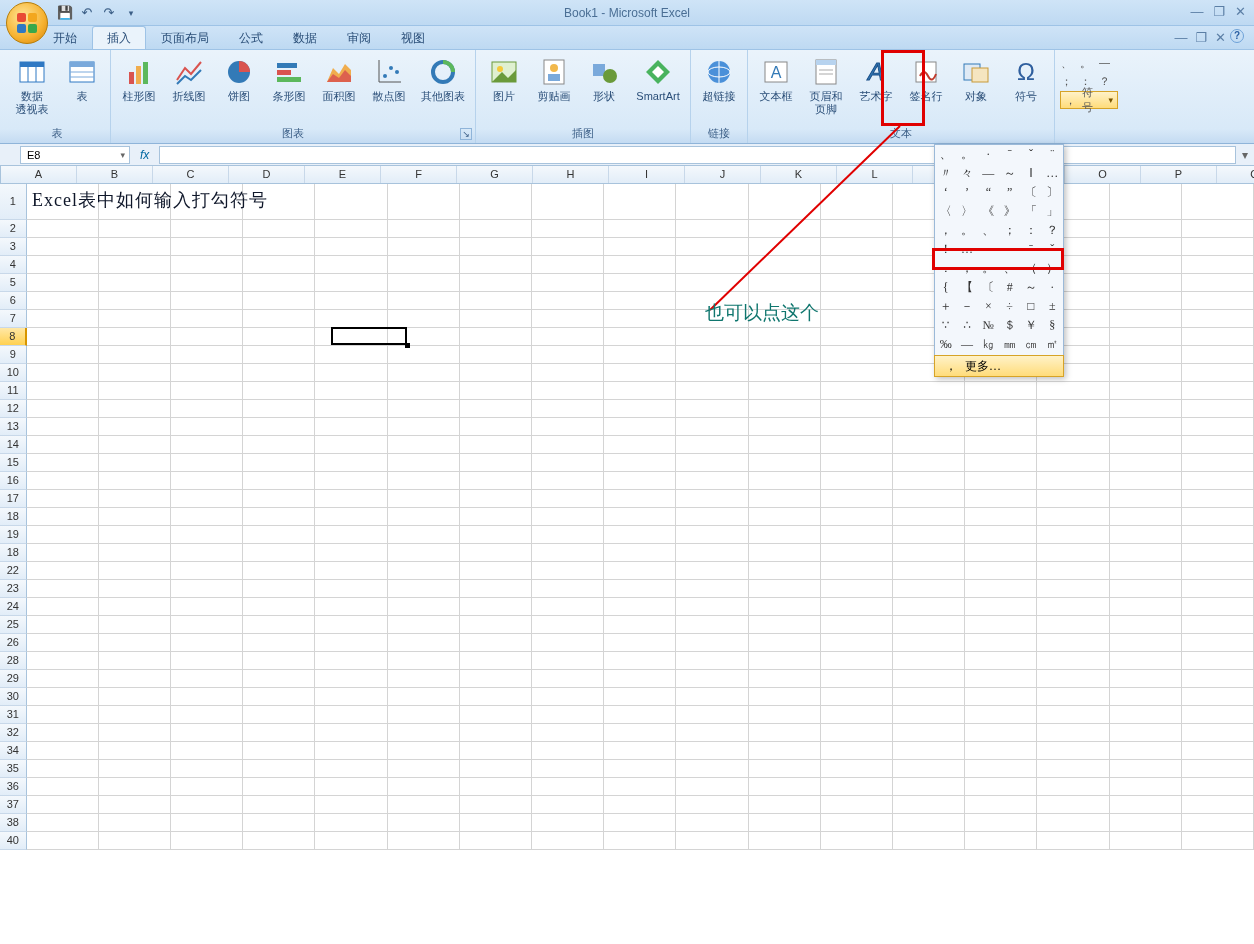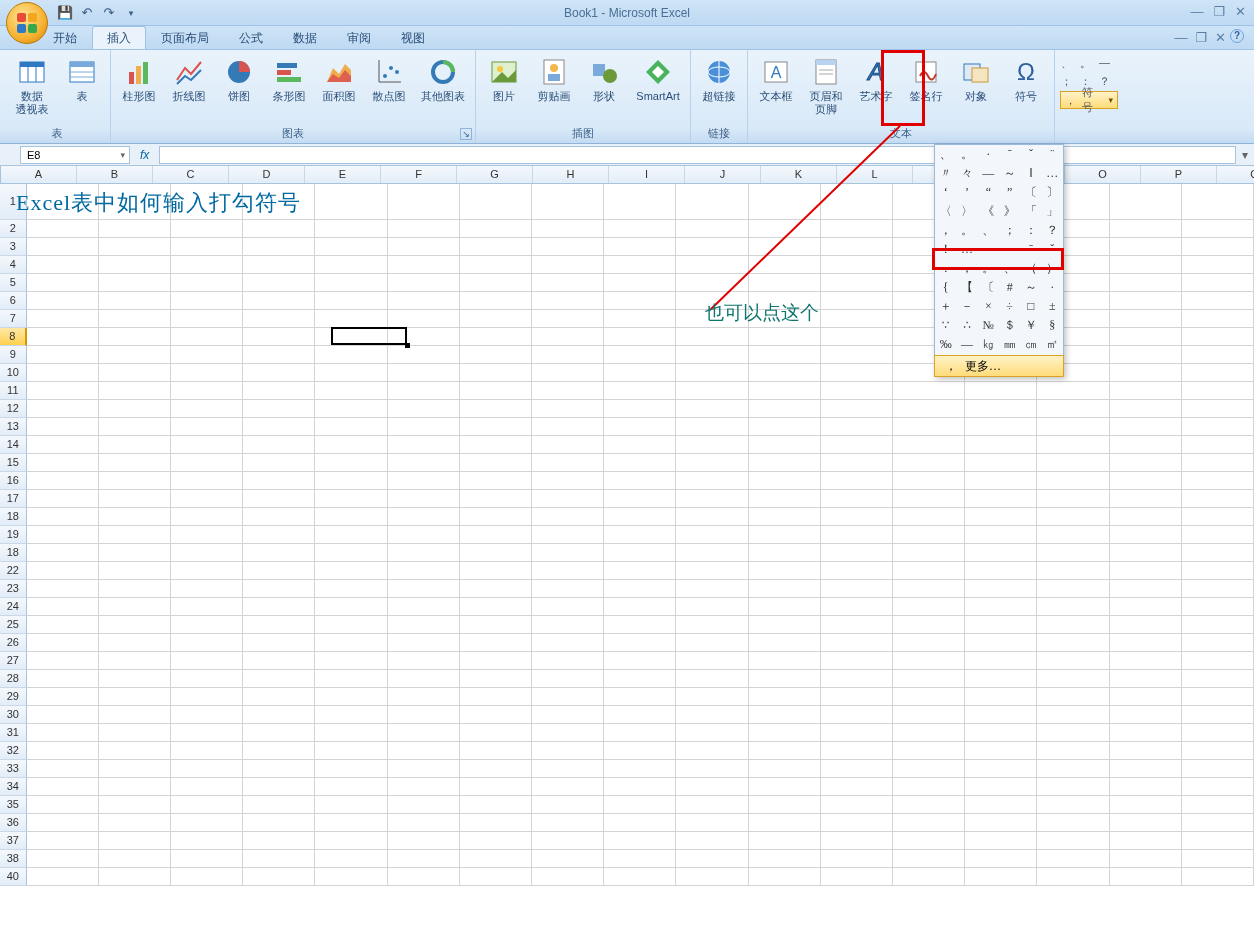--- a/index.html
+++ b/index.html
@@ -110,21 +110,21 @@
   }
   .rowhdrspace{width:28px;border-right:1px solid #a8c3dc;}
   .ch {width:76px;text-align:center;font-size:11px;color:#333;border-right:1px solid #c8d8e9;line-height:17px;}
   
   .grid {position:relative;}
   .row {display:flex;height:18px;}
   .rh {width:28px;text-align:center;font-size:11px;color:#333;background:linear-gradient(#f4f8fc,#e2edf8);border-right:1px solid #a8c3dc;border-bottom:1px solid #c8d8e9;line-height:17px;}
   .rh.sel {background:linear-gradient(#ffe8a6,#ffd151);border-right:2px solid #d79500;}
   .cell {width:76px;border-right:1px solid #d4d4d4;border-bottom:1px solid #d4d4d4;}
   .big-text {
-    position:absolute;left:16px;top:4px;font-family:"SimSun";font-size:22px;letter-spacing:1px;color:#0369a1;white-space:nowrap;
+    position:absolute;left:32px;top:4px;font-family:"SimSun";font-size:18px;letter-spacing:1px;color:#0f172a;white-space:nowrap;
   }
   .sel-box {position:absolute;border:2px solid #000;background:transparent;pointer-events:none;}
   .sel-handle{position:absolute;width:5px;height:5px;background:#000;}
   
   .sym-popup {
     position:absolute; right:190px; top:144px; width:130px;
     background:#f3f7fc;border:1px solid #9bb9d8;box-shadow:2px 2px 6px rgba(0,0,0,0.25);
     z-index:20; font-family:"SimSun";
   }
   .sym-strip {
@@ -963,40 +963,20 @@
       <div class="cell"></div>
       <div class="cell"></div>
       <div class="cell"></div>
       <div class="cell"></div>
       <div class="cell"></div>
       <div class="cell"></div>
       <div class="cell"></div>
       <div class="cell"></div>
     </div>
     <div class="row">
-      <div class="rh">27</div>
-      <div class="cell"></div>
-      <div class="cell"></div>
-      <div class="cell"></div>
-      <div class="cell"></div>
-      <div class="cell"></div>
-      <div class="cell"></div>
-      <div class="cell"></div>
-      <div class="cell"></div>
-      <div class="cell"></div>
-      <div class="cell"></div>
-      <div class="cell"></div>
-      <div class="cell"></div>
-      <div class="cell"></div>
-      <div class="cell"></div>
-      <div class="cell"></div>
-      <div class="cell"></div>
-      <div class="cell"></div>
-    </div>
-    <div class="row">
       <div class="rh">28</div>
       <div class="cell"></div>
       <div class="cell"></div>
       <div class="cell"></div>
       <div class="cell"></div>
       <div class="cell"></div>
       <div class="cell"></div>
       <div class="cell"></div>
       <div class="cell"></div>
       <div class="cell"></div>
@@ -1064,40 +1044,20 @@
       <div class="cell"></div>
       <div class="cell"></div>
       <div class="cell"></div>
       <div class="cell"></div>
       <div class="cell"></div>
       <div class="cell"></div>
       <div class="cell"></div>
     </div>
     <div class="row">
       <div class="rh">32</div>
-      <div class="cell"></div>
-      <div class="cell"></div>
-      <div class="cell"></div>
-      <div class="cell"></div>
-      <div class="cell"></div>
-      <div class="cell"></div>
-      <div class="cell"></div>
-      <div class="cell"></div>
-      <div class="cell"></div>
-      <div class="cell"></div>
-      <div class="cell"></div>
-      <div class="cell"></div>
-      <div class="cell"></div>
-      <div class="cell"></div>
-      <div class="cell"></div>
-      <div class="cell"></div>
-      <div class="cell"></div>
-    </div>
-    <div class="row">
-      <div class="rh">33</div>
       <div class="cell"></div>
       <div class="cell"></div>
       <div class="cell"></div>
       <div class="cell"></div>
       <div class="cell"></div>
       <div class="cell"></div>
       <div class="cell"></div>
       <div class="cell"></div>
       <div class="cell"></div>
       <div class="cell"></div>

